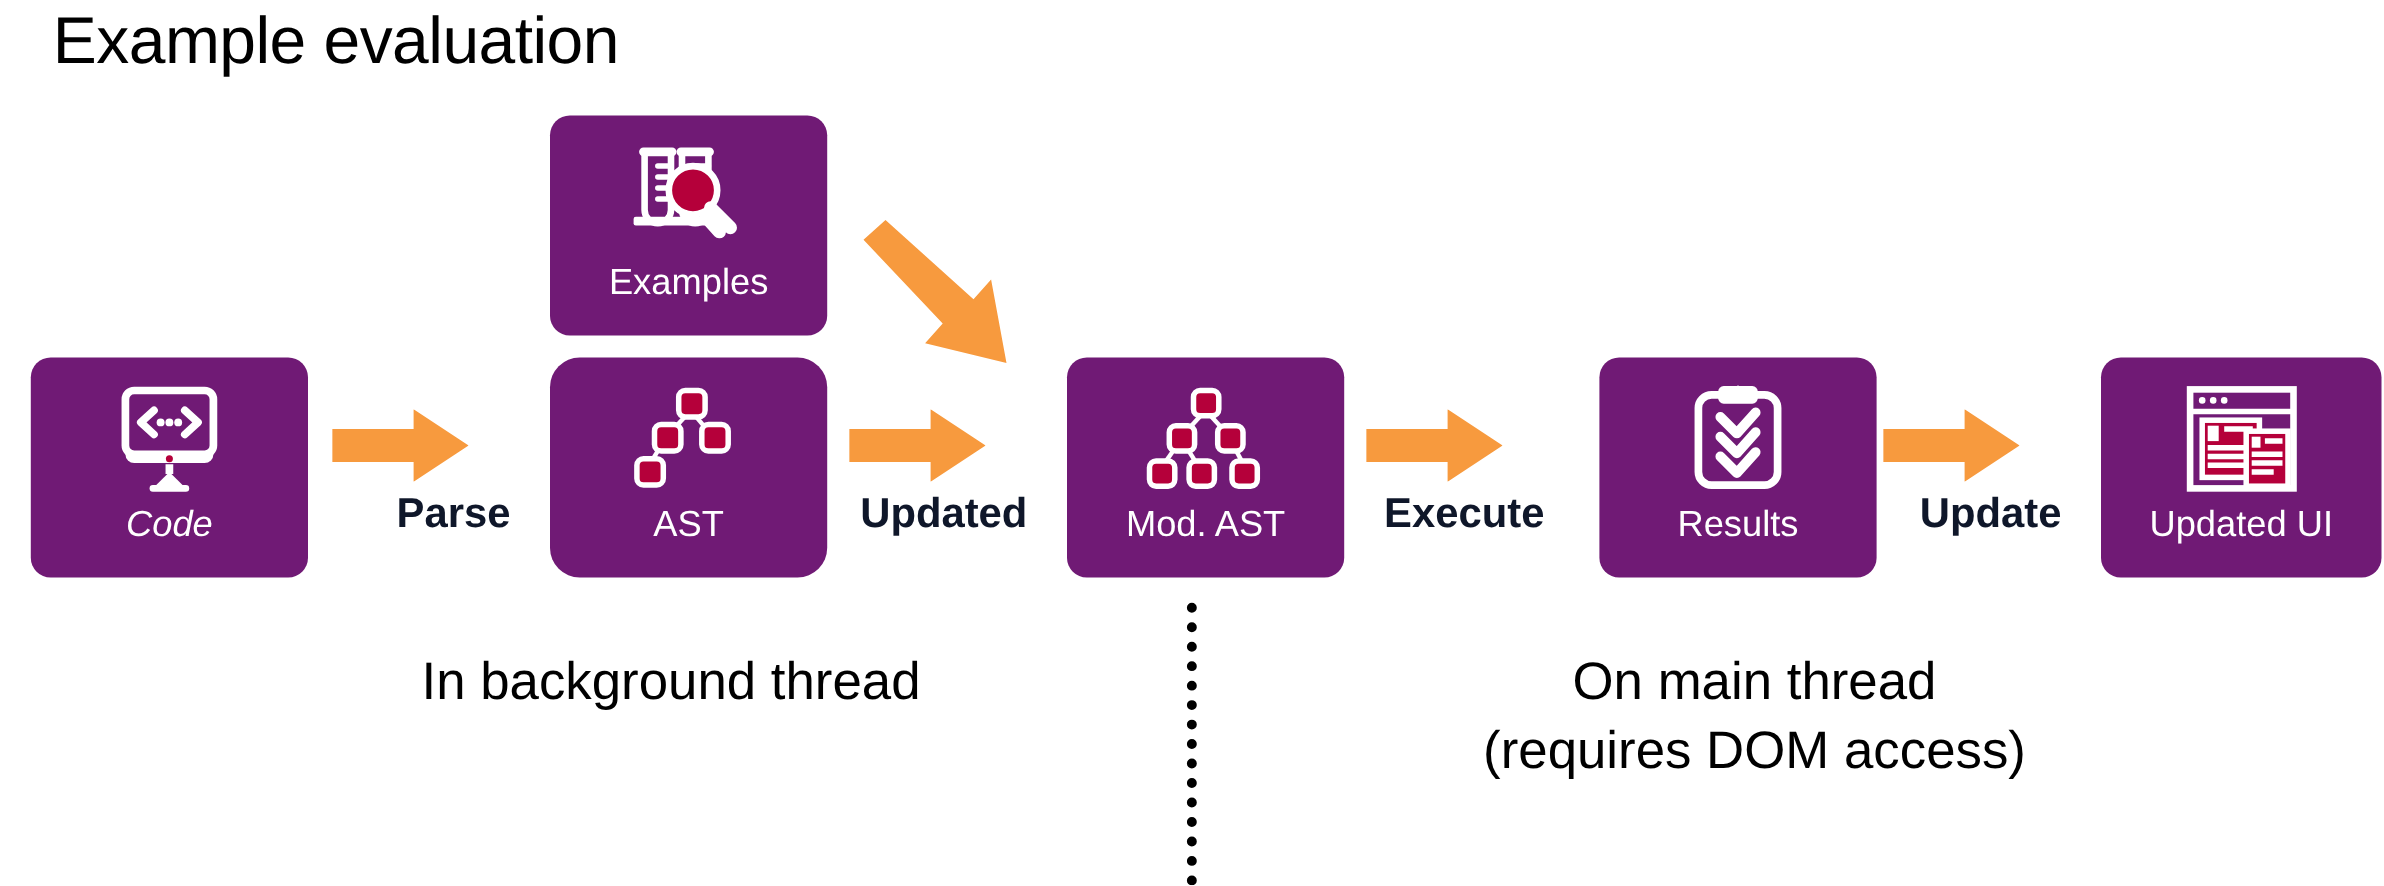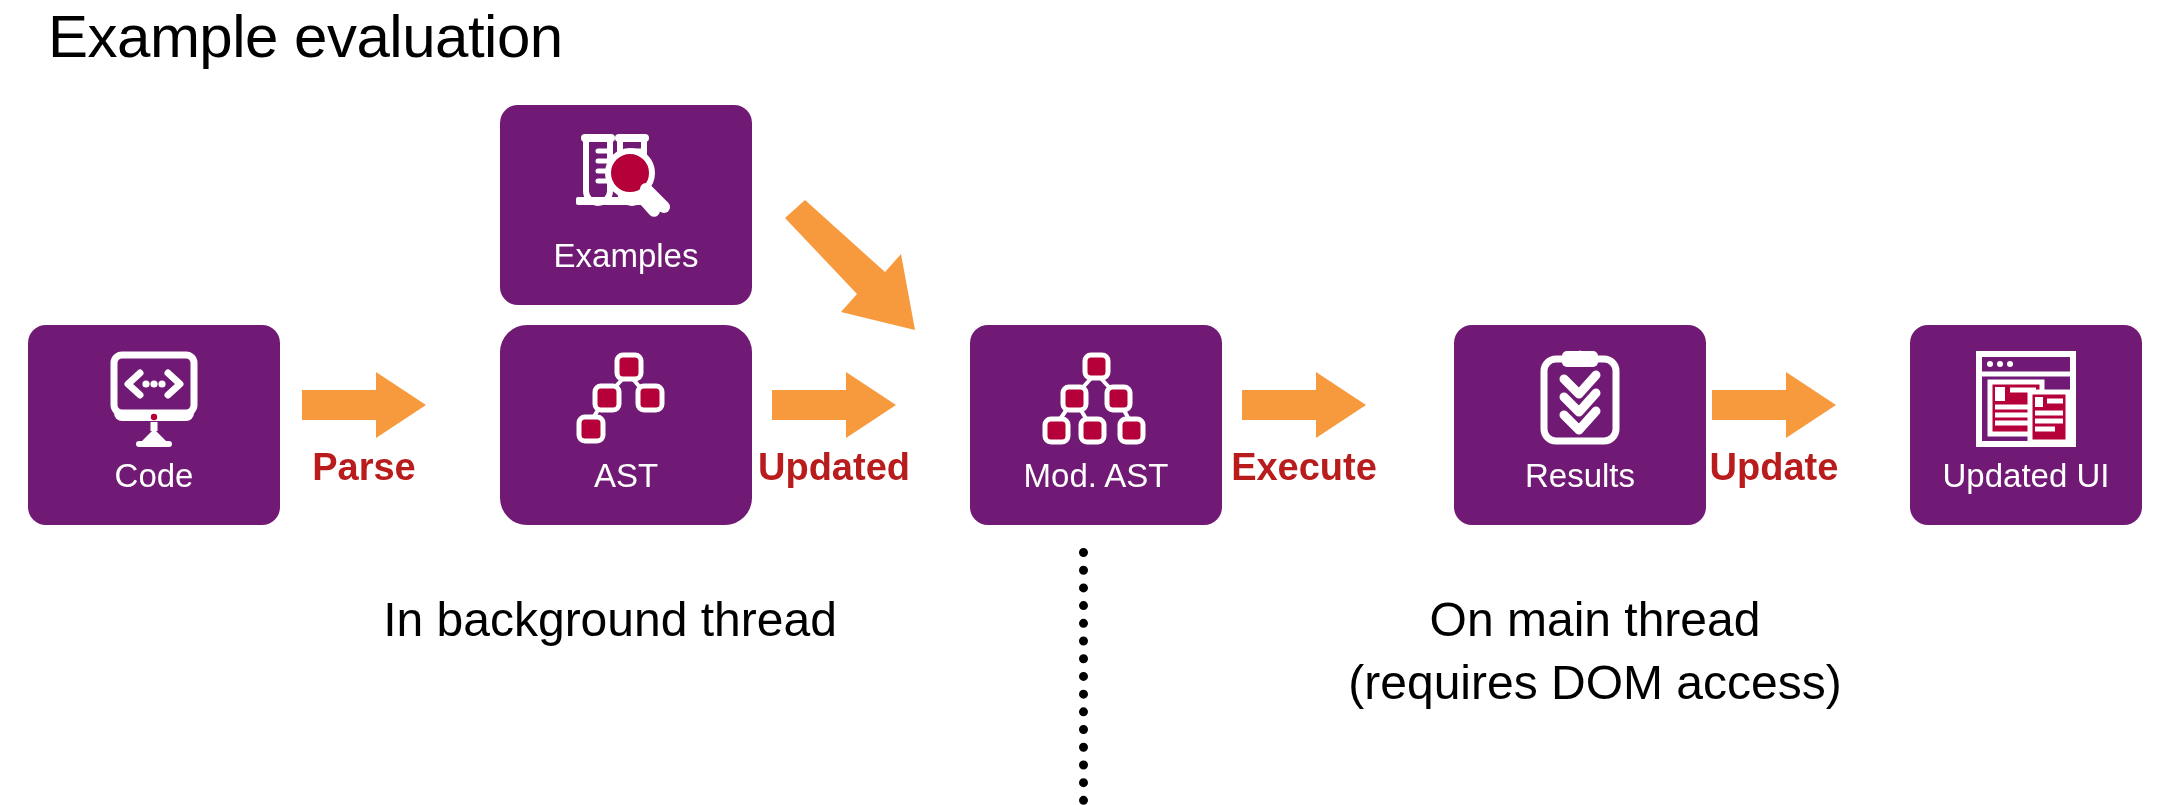--- a/index.html
+++ b/index.html
@@ -54,26 +54,26 @@
   }
   .card .card-label {
     color: #ffffff;
     font-size: 33px;
     font-weight: 400;
     line-height: 1;
     margin-top: 4px;
     white-space: nowrap;
   }
 
-  .card-code      { left: 28px;   top: 325px; }
+  .card-code      { left: 28px;   top: 325px; font-style: italic; }
   .card-examples  { left: 500px;  top: 105px; }
   .card-ast       { left: 500px;  top: 325px; border-radius: 27px; }
   .card-modast    { left: 970px;  top: 325px; }
   .card-results   { left: 1440px; top: 325px; margin-left: 14px; }
-  .card-updatedui { left: 1910px; top: 325px; width: 232px; }
+  .card-updatedui { left: 1910px; top: 325px; width: 255px; }
 
   
   .arrow-h {
     position: absolute;
     width: 124px;
     height: 66px;
   }
   .arrow-h svg { display: block; width: 100%; height: 100%; }
 
   .arrow-parse   { left: 302px;  top: 372px; }
@@ -87,26 +87,26 @@
     left: 775px;
     top: 200px;
     width: 180px;
     height: 135px;
   }
   .arrow-diag svg { display: block; width: 100%; height: 100%; }
 
   
   .step-label {
     position: absolute;
-    color: #b91c1c;
+    color: #0f172a;
     font-size: 38px;
     font-weight: bold;
     line-height: 1;
     white-space: nowrap;
-    text-align: center;
+    text-align: right;
     width: 200px;
   }
   .label-parse   { left: 264px;  top: 448px; }
   .label-modify  { left: 734px;  top: 448px; }
   .label-execute { left: 1204px; top: 448px; }
   .label-update  { left: 1674px; top: 448px; }
 
   
   .divider {
     position: absolute;

